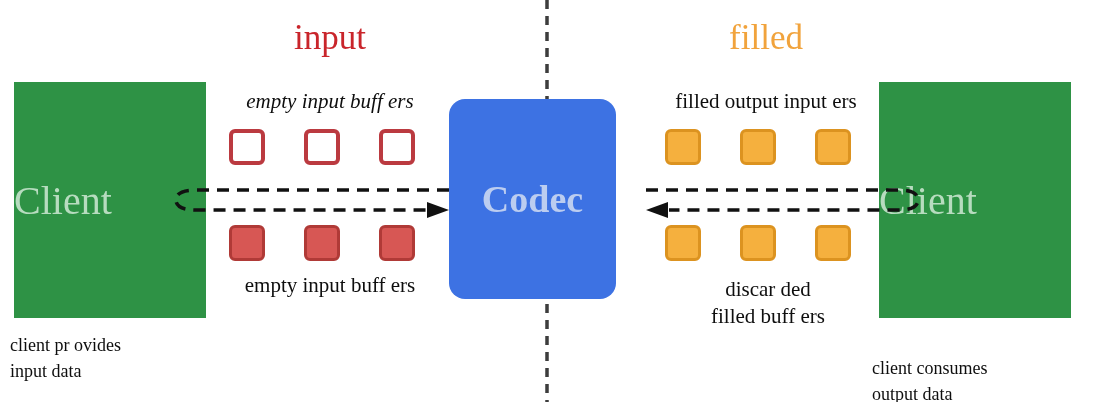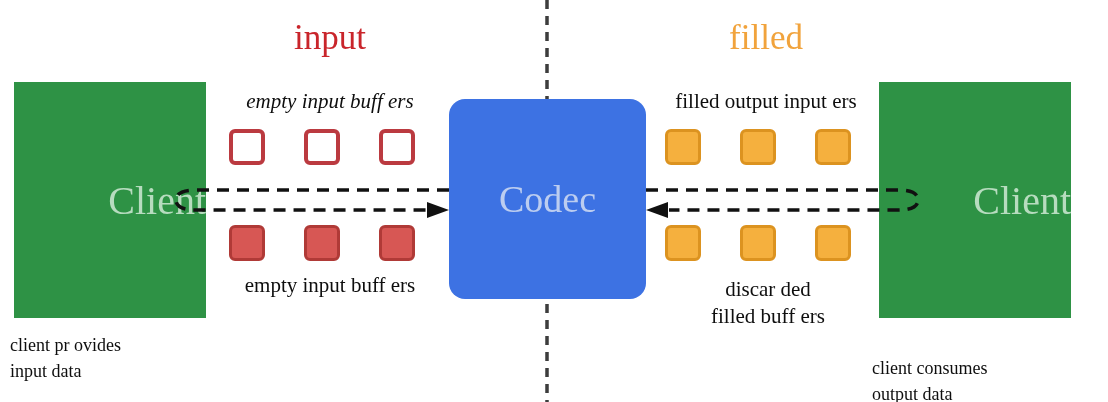--- a/index.html
+++ b/index.html
@@ -49,42 +49,43 @@
   .output-label { left: 656px; color: var(--output-label, #f1a33c); }
 
   .client-box {
     position: absolute;
     top: 82px;
     width: 192px;
     height: 236px;
     background: var(--client-box, #2e9245);
     display: flex;
     align-items: center;
-    justify-content: flex-end;
+    justify-content: flex-start;
     z-index: 1;
   }
   .client-box span {
     color: var(--client-text, #b7dcbf);
     font-size: 40px;
   }
   .client-left  { left: 14px; }
   .client-right { left: 879px; }
 
   .codec-box {
     position: absolute;
     left: 449px;
     top: 99px;
-    width: 197px;
+    width: 167px;
     height: 200px;
     background: var(--codec-box, #3d72e3);
     border-radius: 16px;
     display: flex;
     align-items: center;
     justify-content: center;
     z-index: 2;
+    font-weight: bold;
   }
   .codec-box span {
     color: var(--codec-text, #bccdf0);
     font-size: 38px;
   }
 
   .buf-label {
     position: absolute;
     text-align: center;
     font-size: 21px;

